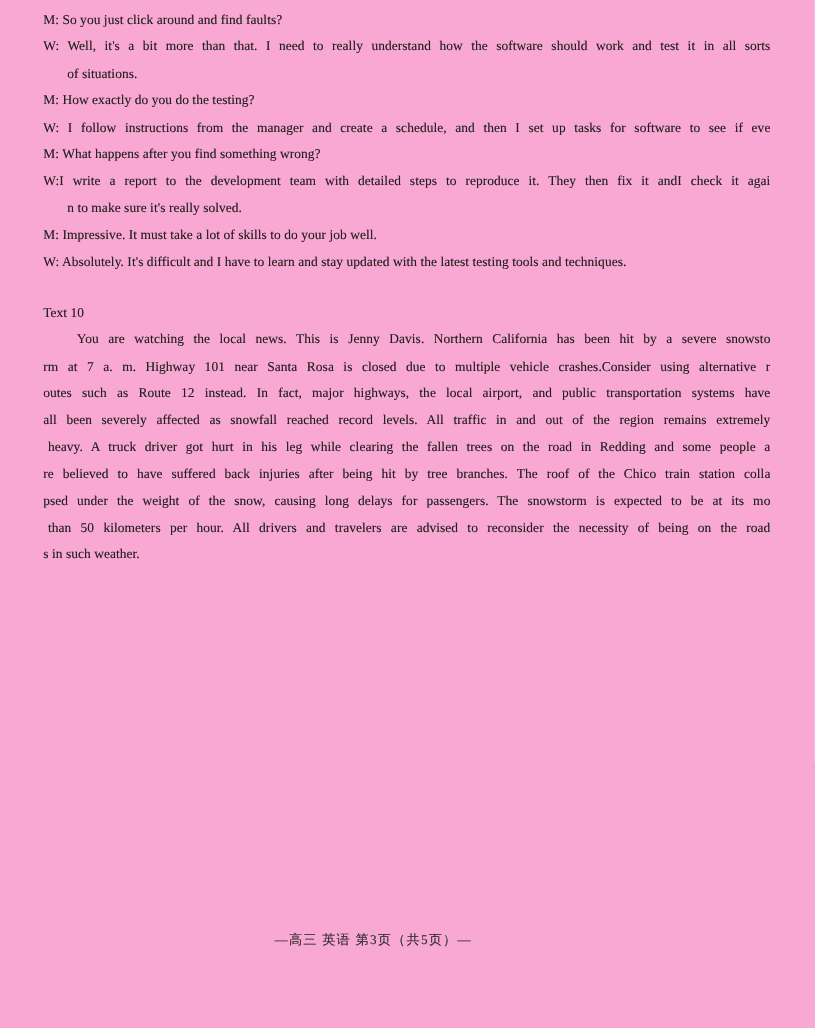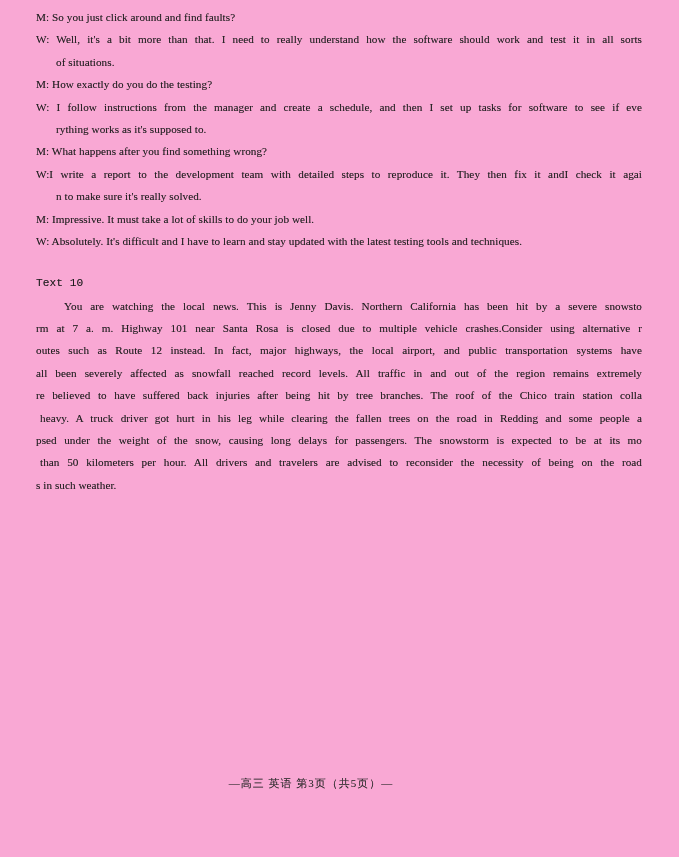--- a/index.html
+++ b/index.html
@@ -37,21 +37,20 @@
   .fill {
     text-align: justify;
     text-align-last: justify;
   }
   .ind-none { padding-left: 0; }
   .ind-cont { padding-left: 20px; }
   .ind-tiny { padding-left: 4px; }
   .ind-para { text-indent: 28px; }
   .section-title {
     margin-top: 20px;
-    font-family: Liberation Mono, monospace;
   }
   .footer {
     position: absolute;
     top: 776px;
     left: 0;
     width: 622px;
     text-align: center;
     font-size: 11px;
     letter-spacing: 1px;
     color: #2e2e2e;
@@ -62,34 +61,33 @@
 <body>
 
 <div class="page">
   <div class="content">
     <div>
         <div class="line ind-none">M: So you just click around and find faults?</div>
         <div class="line ind-none fill">W: Well, it's a bit more than that. I need to really understand how the software should work and test it in all sorts</div>
         <div class="line ind-cont">of situations.</div>
         <div class="line ind-none">M: How exactly do you do the testing?</div>
         <div class="line ind-none fill">W: I follow instructions from the manager and create a schedule, and then I set up tasks for software to see if eve</div>
-        <div class="line ind-cont">rything works as it's supposed to.</div>
         <div class="line ind-none">M: What happens after you find something wrong?</div>
         <div class="line ind-none fill">W:I write a report to the development team with detailed steps to reproduce it. They then fix it andI check it agai</div>
         <div class="line ind-cont">n to make sure it's really solved.</div>
         <div class="line ind-none">M: Impressive. It must take a lot of skills to do your job well.</div>
         <div class="line ind-none">W: Absolutely. It's difficult and I have to learn and stay updated with the latest testing tools and techniques.</div>
       </div>
     <div class="line section-title ind-none">Text 10</div>
     <div>
         <div class="line ind-para fill">You are watching the local news. This is Jenny Davis. Northern California has been hit by a severe snowsto</div>
         <div class="line ind-none fill">rm at 7 a. m. Highway 101 near Santa Rosa is closed due to multiple vehicle crashes.Consider using alternative r</div>
         <div class="line ind-none fill">outes such as Route 12 instead. In fact, major highways, the local airport, and public transportation systems have</div>
         <div class="line ind-none fill">all been severely affected as snowfall reached record levels. All traffic in and out of the region remains extremely</div>
+        <div class="line ind-tiny fill">heavy. A truck driver got hurt in his leg while clearing the fallen trees on the road in Redding and some people a</div>
         <div class="line ind-none fill">re believed to have suffered back injuries after being hit by tree branches. The roof of the Chico train station colla</div>
-        <div class="line ind-tiny fill">heavy. A truck driver got hurt in his leg while clearing the fallen trees on the road in Redding and some people a</div>
         <div class="line ind-none fill">psed under the weight of the snow, causing long delays for passengers. The snowstorm is expected to be at its mo</div>
         <div class="line ind-tiny fill">than 50 kilometers per hour. All drivers and travelers are advised to reconsider the necessity of being on the road</div>
         <div class="line ind-none">s in such weather.</div>
       </div>
   </div>
   <div class="footer">—高三 英语 第3页（共5页）—</div>
 </div>
 
 </body></html>

